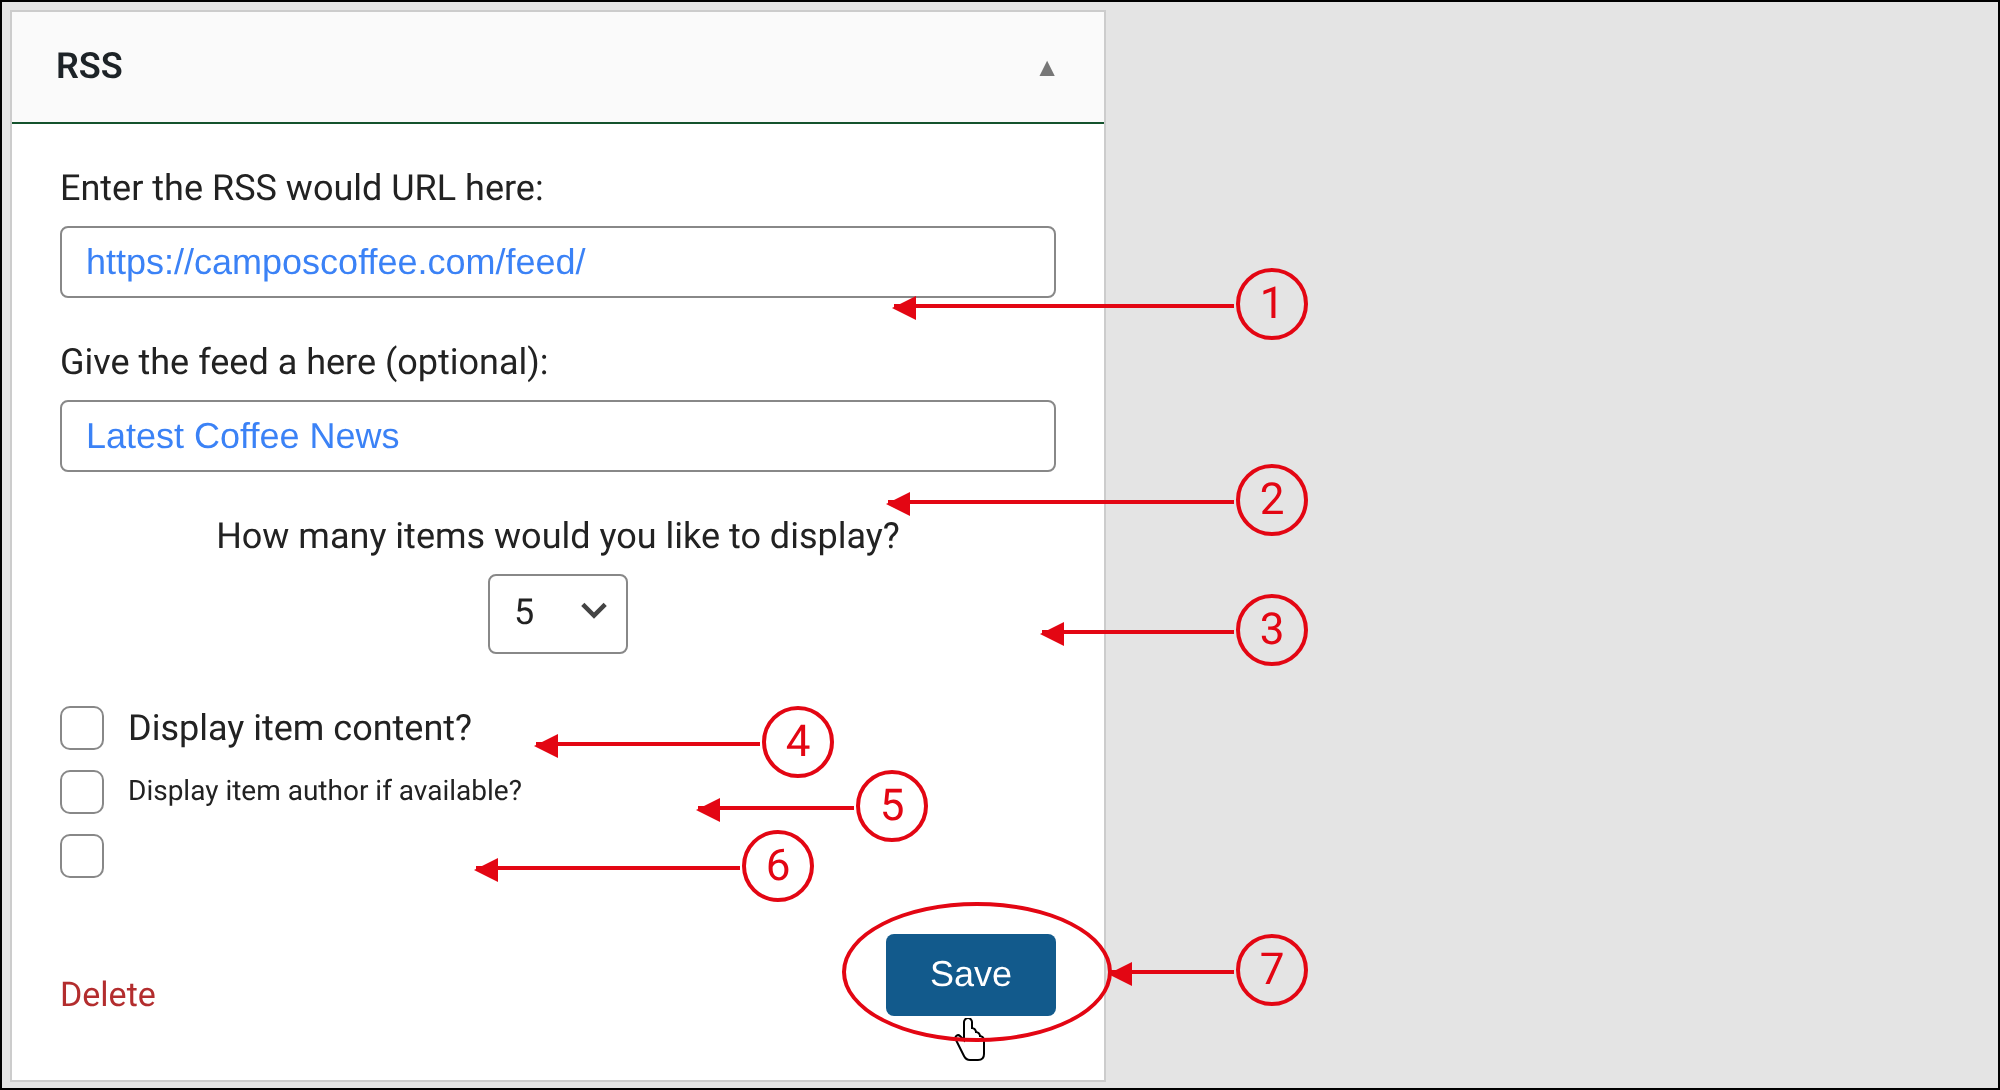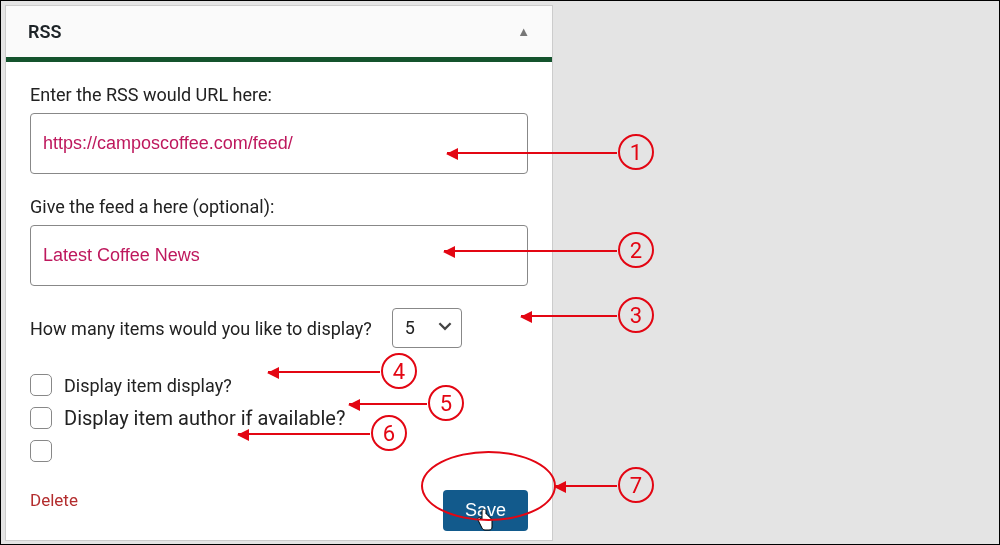--- a/index.html
+++ b/index.html
@@ -22,21 +22,21 @@
     left: 4px;
     top: 4px;
     width: 548px;
     height: 536px;
     background: #fff;
     border: 1px solid #ccc;
   }
   .panel-header {
     height: 56px;
     background: #fafafa;
-    border-bottom: 5px solid #14532d;
+    border-bottom: 1px solid #14532d;
     display: flex;
     align-items: center;
     justify-content: space-between;
     padding: 0 22px;
   }
   .panel-title {
     font-weight: 600;
     font-size: 18px;
     color: #1d2327;
   }
@@ -48,33 +48,34 @@
     padding: 22px 24px 16px 24px;
   }
   .field-label {
     display: block;
     font-size: 18px;
     color: #222;
     margin-bottom: 8px;
   }
   .text-input {
     width: 100%;
-    height: 61px;
+    height: 36px;
     border: 1px solid #888;
     border-radius: 4px;
     padding: 2px 12px;
     font-size: 18px;
-    color: #be185d;
+    color: #3b82f6;
     background: #fff;
   }
   .gap { height: 22px; }
   .row-inline {
     display: flex;
     align-items: center;
-    gap: 20px;
+    gap: 8px;
+    flex-direction: column;
   }
   .select-wrap {
     position: relative;
     display: inline-flex;
     align-items: center;
   }
   .select-box {
     height: 40px;
     width: 70px;
     border: 1px solid #888;
@@ -102,21 +103,21 @@
     width: 22px;
     height: 22px;
     border: 1px solid #888;
     border-radius: 5px;
     background: #fff;
     flex-shrink: 0;
   }
   .footer-row {
     display: flex;
     justify-content: space-between;
-    align-items: flex-start;
+    align-items: flex-end;
     margin-top: 28px;
   }
   .delete-link {
     color: #b32d2e;
     font-size: 17px;
     text-decoration: none;
   }
   .save-btn {
     background: #125a8c;
     color: #fff;
@@ -201,25 +202,25 @@
           <span class="select-caret">
             <svg width="14" height="14" viewBox="0 0 10 10">
                 <path d="M1 3 L5 7 L9 3" stroke="#444" stroke-width="1.6" fill="none"></path>
               </svg>
           </span>
         </div>
       </div>
 
       <div class="check-row" style="margin-top:26px">
         <div class="chk"></div>
-        <span style="font-size:18px">Display item display?</span>
+        <span style="font-size:18px">Display item content?</span>
       </div>
       <div class="check-row">
         <div class="chk"></div>
-        <span style="font-size:20px">Display item author if available?</span>
+        <span style="font-size:14px">Display item author if available?</span>
       </div>
       <div class="check-row">
         <div class="chk"></div>
       </div>
 
       <div class="footer-row">
         <a href="#" class="delete-link">Delete</a>
         <button class="save-btn">Save</button>
       </div>
 

